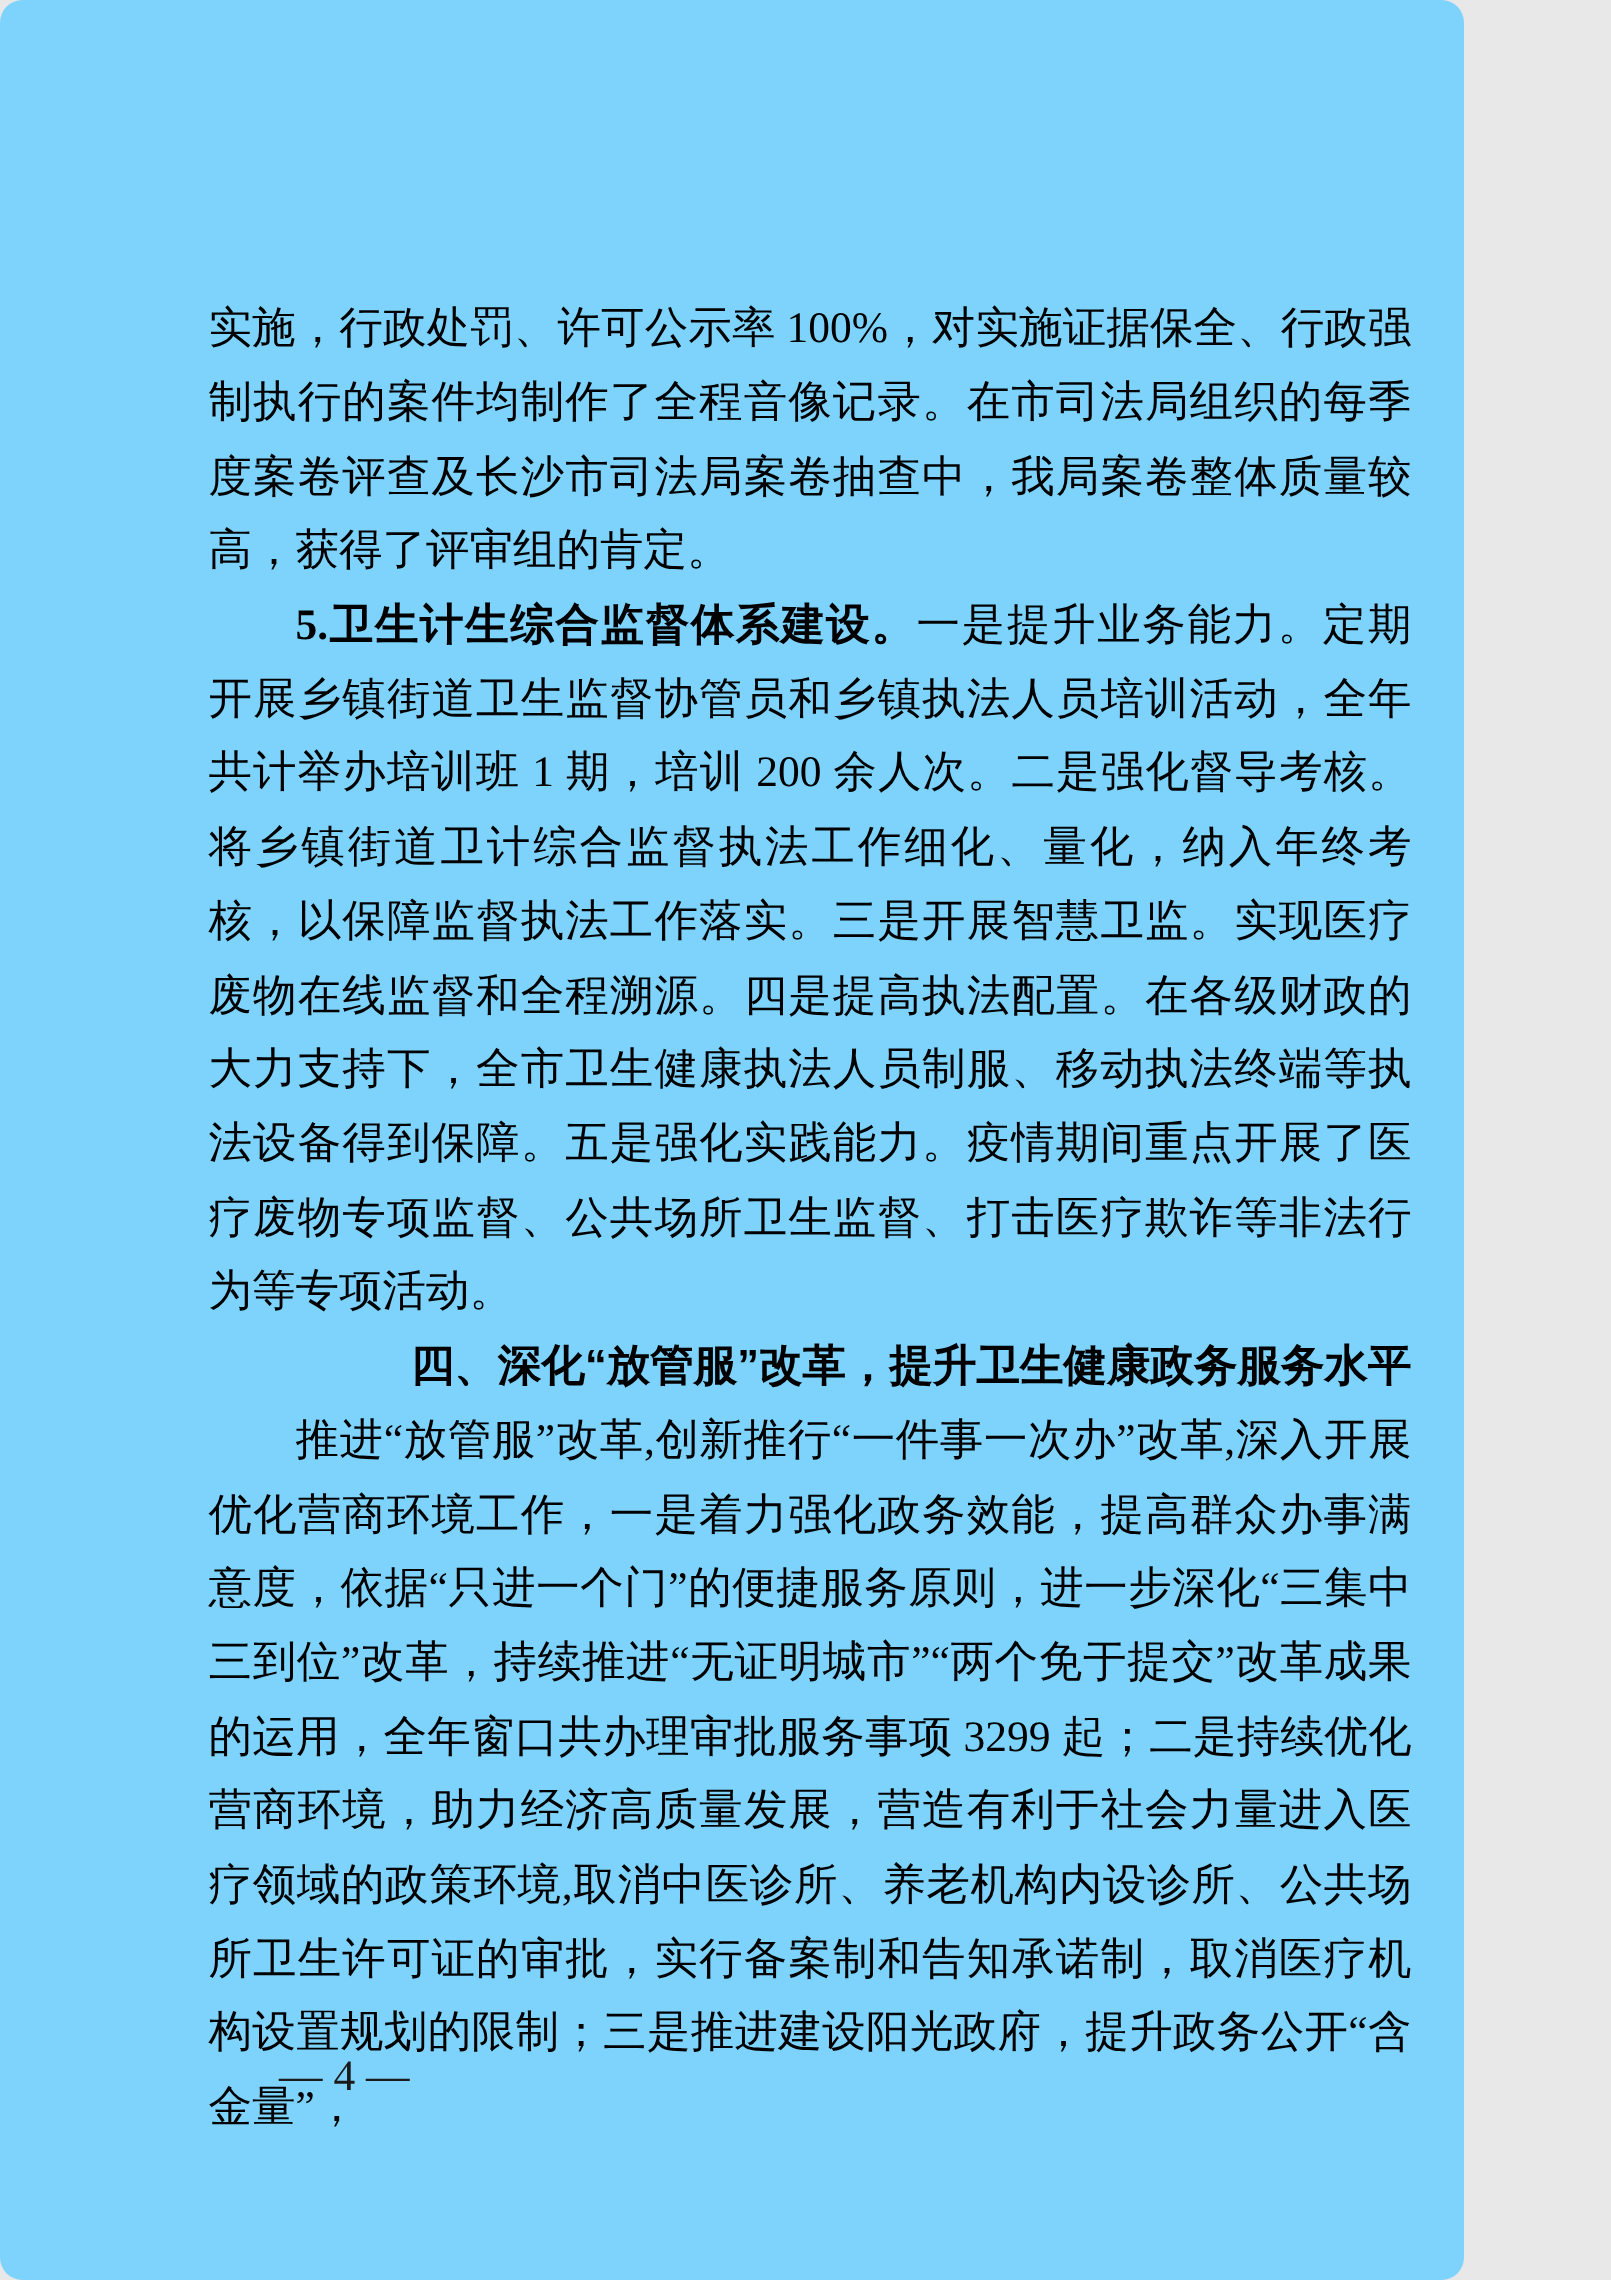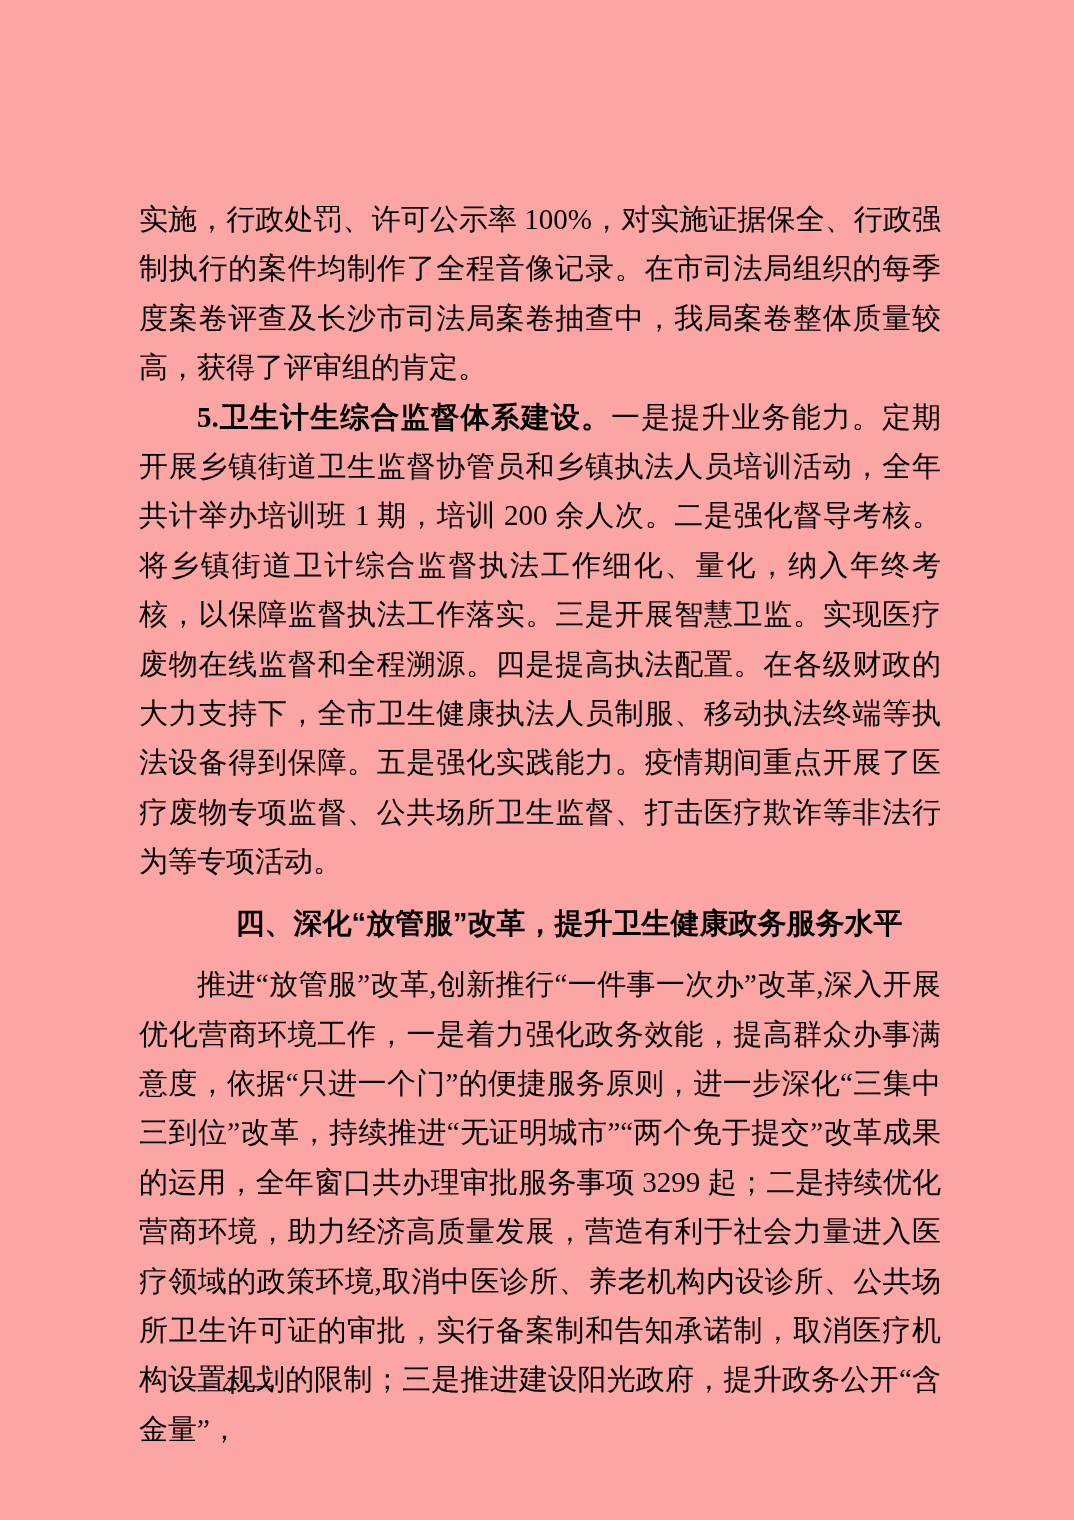--- a/index.html
+++ b/index.html
@@ -2,26 +2,27 @@
 <html><head>
 <meta charset="utf-8">
 <style>
   html, body {
     margin: 0;
     padding: 0;
     background: #e8e8e8;
   }
   .page {
     position: relative;
-    width: 1074px;
+    width: 976px;
     height: 1520px;
-    background: #fca5a5;
+    background: #7dd3fc;
     color: #000000;
     font-family: "Liberation Serif", "DejaVu Serif", serif;
     overflow: hidden;
+    border-radius: 15px;
   }
   .content {
     position: absolute;
     left: 139px;
     top: 195px;
     width: 802px;
     font-size: 29px;
     line-height: 49.4px;
     text-align: justify;
     text-justify: inter-ideograph;
@@ -32,28 +33,28 @@
     text-indent: 2em;
   }
   .para.first {
     text-indent: 0;
   }
   .lead-bold {
     font-weight: bold;
     margin-top: 20px;
   }
   .section-heading {
-    margin: 12px;
+    margin: 0;
     padding: 0;
     text-indent: 2em;
     font-family: "Liberation Sans", "DejaVu Sans", sans-serif;
     font-weight: bold;
     font-size: 29px;
     line-height: 49.4px;
-    text-align: center;
+    text-align: right;
   }
   .page-footer {
     position: absolute;
     left: 186px;
     top: 1368px;
     font-size: 29px;
     line-height: 32px;
     font-family: "Liberation Serif", "DejaVu Serif", serif;
     color: #1a1a1a;
   }

